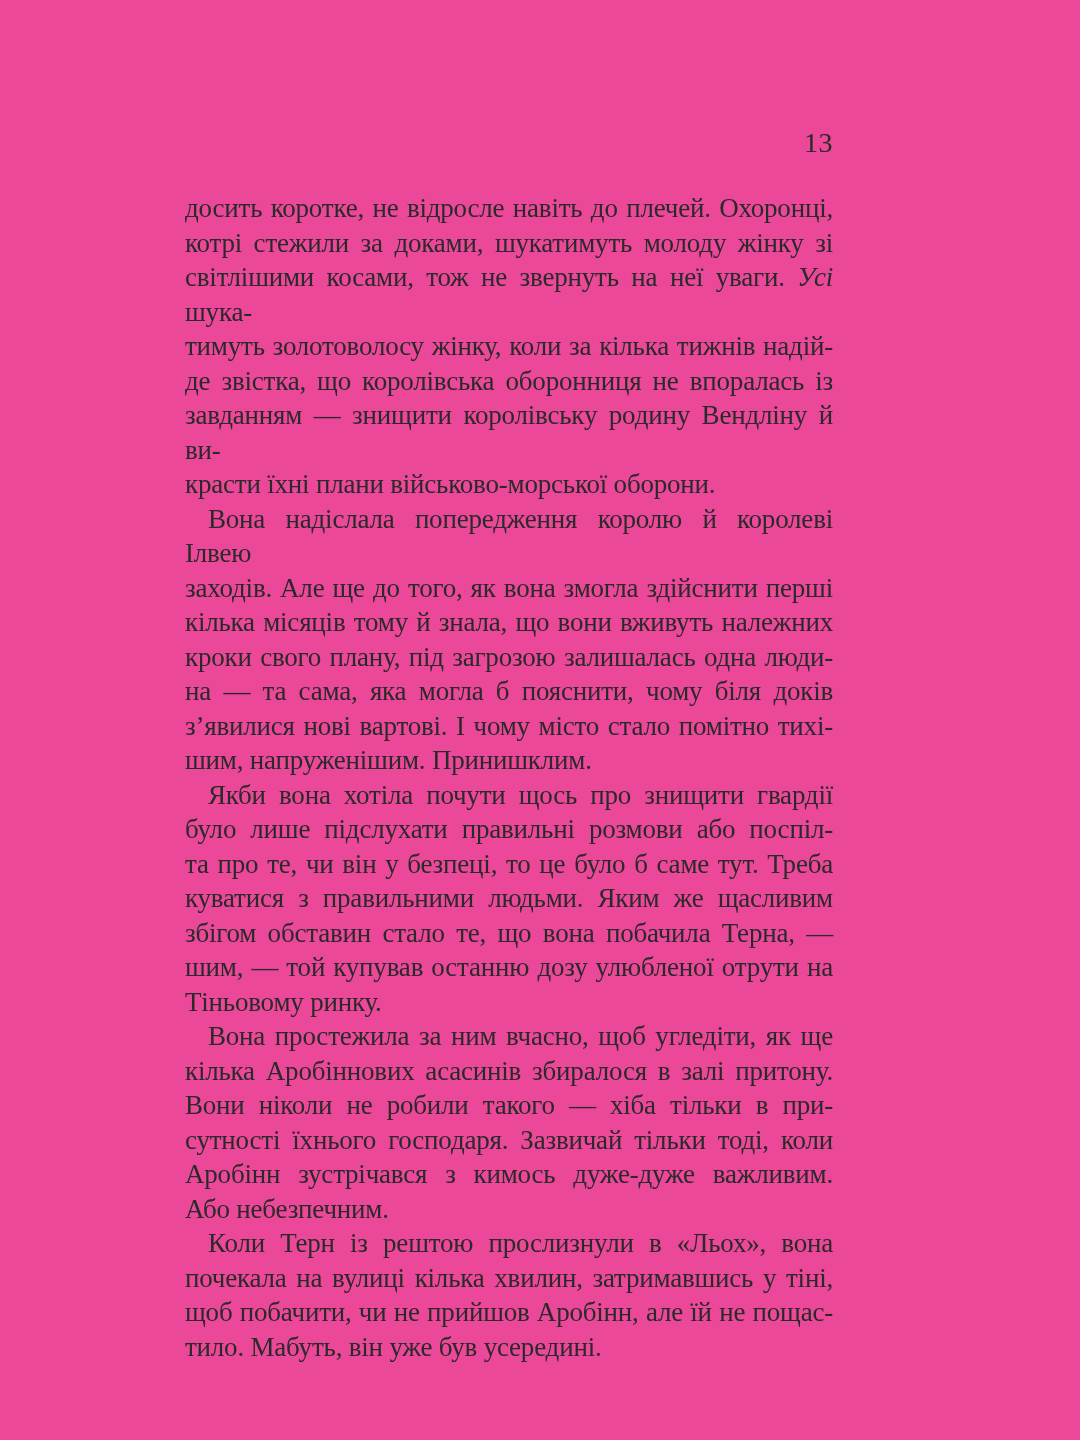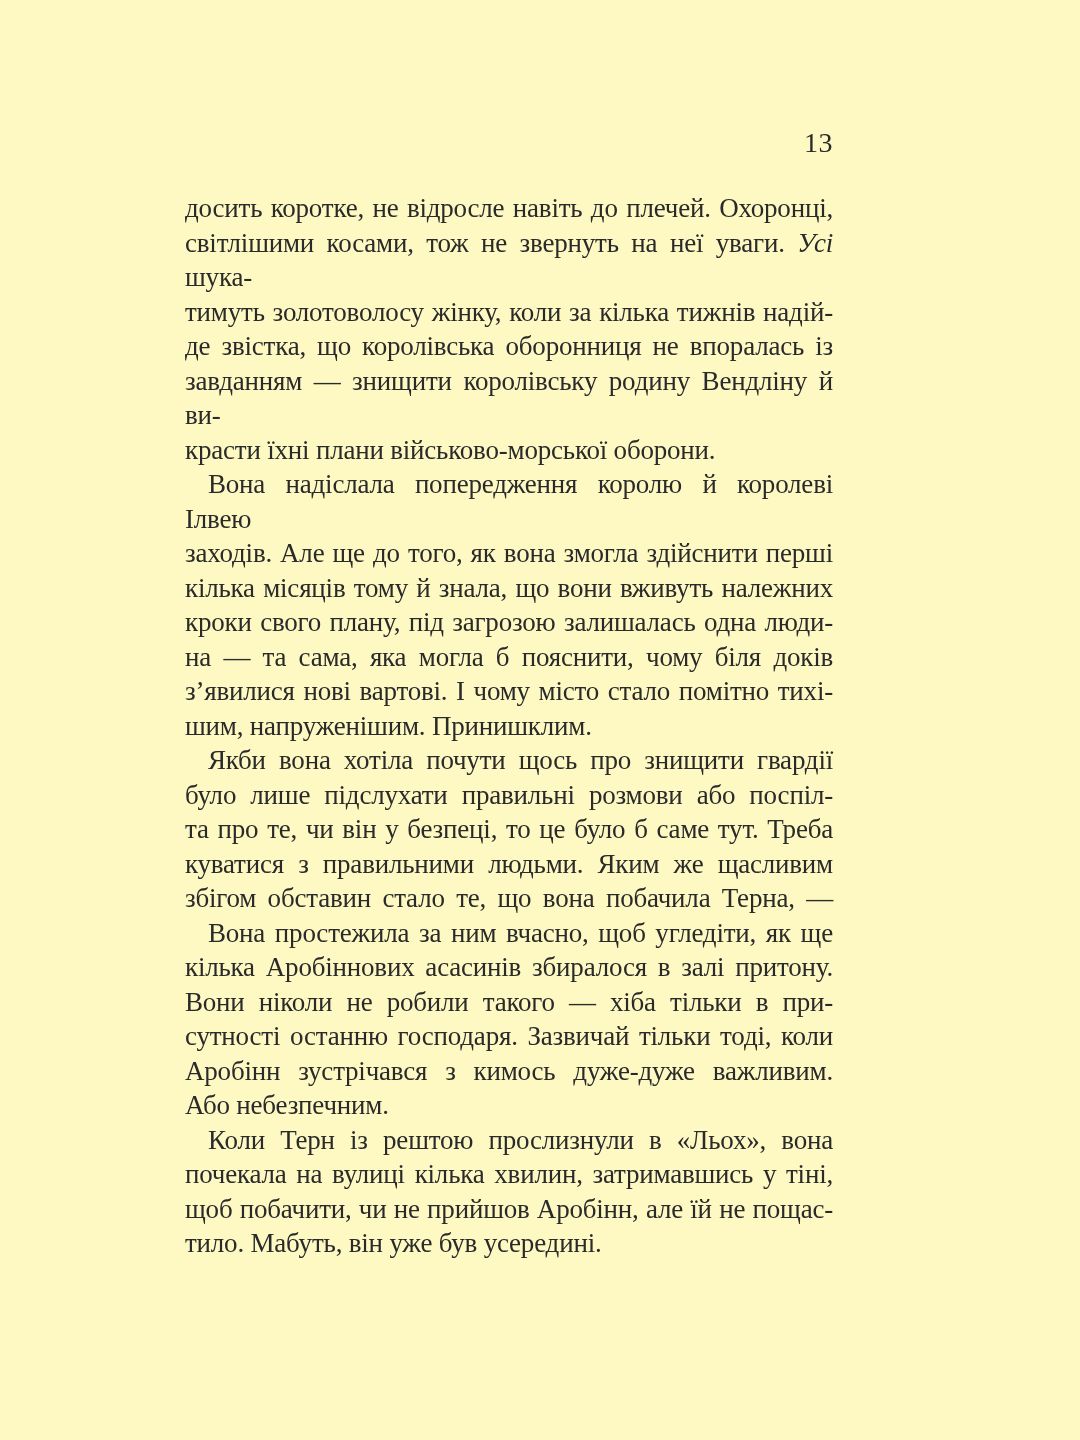--- a/index.html
+++ b/index.html
@@ -11,21 +11,21 @@
     height: 1440px;
     background: #ffffff;
     position: relative;
     overflow: hidden;
     font-family: "Liberation Serif", "DejaVu Serif", serif;
     color: #232323;
   }
   .page {
     position: absolute;
     inset: 0;
-    background: #fef9c3;
+    background: #ec4899;
   }
   .folio {
     position: absolute;
     left: 185px;
     top: 126px;
     width: 648px;
     text-align: right;
     font-size: 28px;
     line-height: 34px;
     letter-spacing: 0.5px;
@@ -56,20 +56,21 @@
   .it { font-style: italic; }
 </style>
 </head>
 <body>
 
 <div class="page">
   <div class="folio">13</div>
   <div class="text-block">
       <div class="paragraph">
         <div class="line"><span class="">досить коротке, не відросле навіть до плечей. Охоронці,</span></div>
+        <div class="line"><span class="">котрі стежили за доками, шукатимуть молоду жінку зі</span></div>
         <div class="line"><span class="">світлішими косами, тож не звернуть на неї уваги. </span><span class="it">Усі</span><span class=""> шука-</span></div>
         <div class="line"><span class="">тимуть золотоволосу жінку, коли за кілька тижнів надій-</span></div>
         <div class="line"><span class="">де звістка, що королівська оборонниця не впоралась із</span></div>
         <div class="line"><span class="">завданням — знищити королівську родину Вендліну й ви-</span></div>
         <div class="line last"><span class="">красти їхні плани військово-морської оборони.</span></div>
       </div>
       <div class="paragraph">
         <div class="line indent"><span class="">Вона надіслала попередження королю й королеві Ілвею</span></div>
         <div class="line"><span class="">заходів. Але ще до того, як вона змогла здійснити перші</span></div>
         <div class="line"><span class="">кілька місяців тому й знала, що вони вживуть належних</span></div>
@@ -77,26 +78,28 @@
         <div class="line"><span class="">на — та сама, яка могла б пояснити, чому біля доків</span></div>
         <div class="line"><span class="">з’явилися нові вартові. І чому місто стало помітно тихі-</span></div>
         <div class="line last"><span class="">шим, напруженішим. Принишклим.</span></div>
       </div>
       <div class="paragraph">
         <div class="line indent"><span class="">Якби вона хотіла почути щось про знищити гвардії</span></div>
         <div class="line"><span class="">було лише підслухати правильні розмови або поспіл-</span></div>
         <div class="line"><span class="">та про те, чи він у безпеці, то це було б саме тут. Треба</span></div>
         <div class="line"><span class="">куватися з правильними людьми. Яким же щасливим</span></div>
         <div class="line"><span class="">збігом обставин стало те, що вона побачила Терна, —</span></div>
+        <div class="line"><span class="">шим, — той купував останню дозу улюбленої отрути на</span></div>
+        <div class="line last"><span class="">Тіньовому ринку.</span></div>
       </div>
       <div class="paragraph">
         <div class="line indent"><span class="">Вона простежила за ним вчасно, щоб угледіти, як ще</span></div>
         <div class="line"><span class="">кілька Аробіннових асасинів збиралося в залі притону.</span></div>
         <div class="line"><span class="">Вони ніколи не робили такого — хіба тільки в при-</span></div>
-        <div class="line"><span class="">сутності останню господаря. Зазвичай тільки тоді, коли</span></div>
+        <div class="line"><span class="">сутності їхнього господаря. Зазвичай тільки тоді, коли</span></div>
         <div class="line"><span class="">Аробінн зустрічався з кимось дуже-дуже важливим.</span></div>
         <div class="line last"><span class="">Або небезпечним.</span></div>
       </div>
       <div class="paragraph">
         <div class="line indent"><span class="">Коли Терн із рештою прослизнули в «Льох», вона</span></div>
         <div class="line"><span class="">почекала на вулиці кілька хвилин, затримавшись у тіні,</span></div>
         <div class="line"><span class="">щоб побачити, чи не прийшов Аробінн, але їй не пощас-</span></div>
         <div class="line last"><span class="">тило. Мабуть, він уже був усередині.</span></div>
       </div>
     </div>

